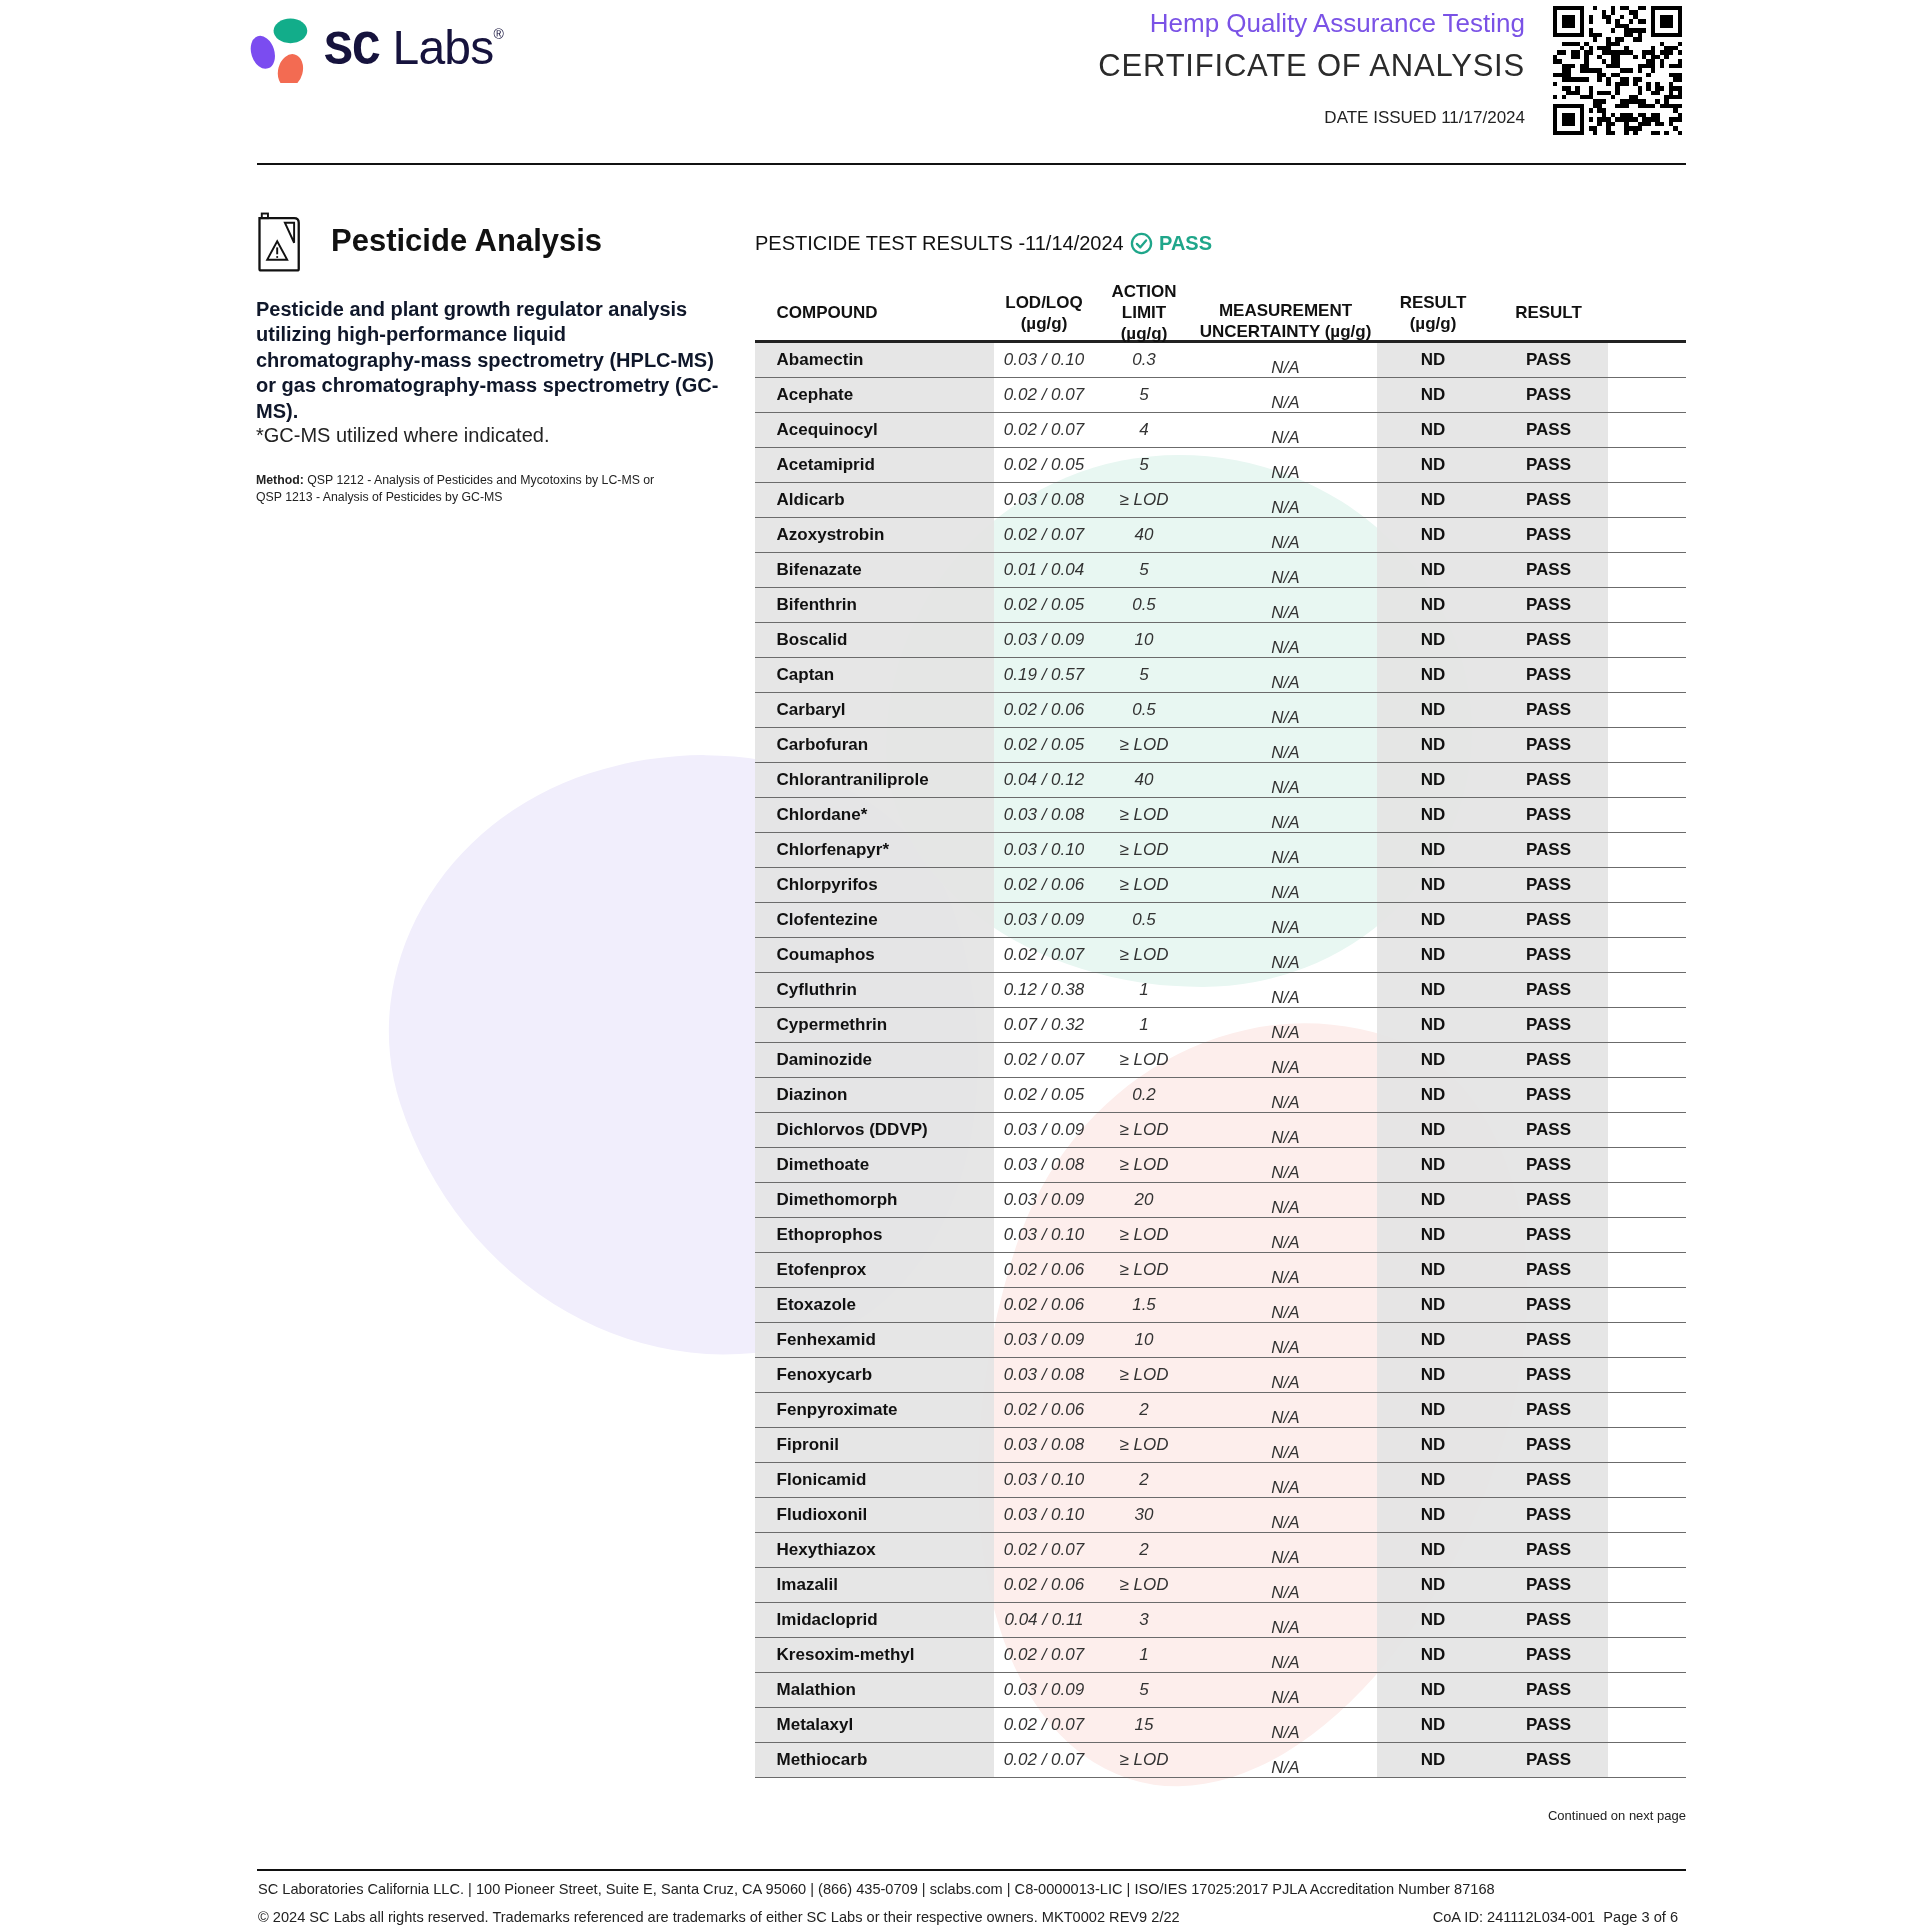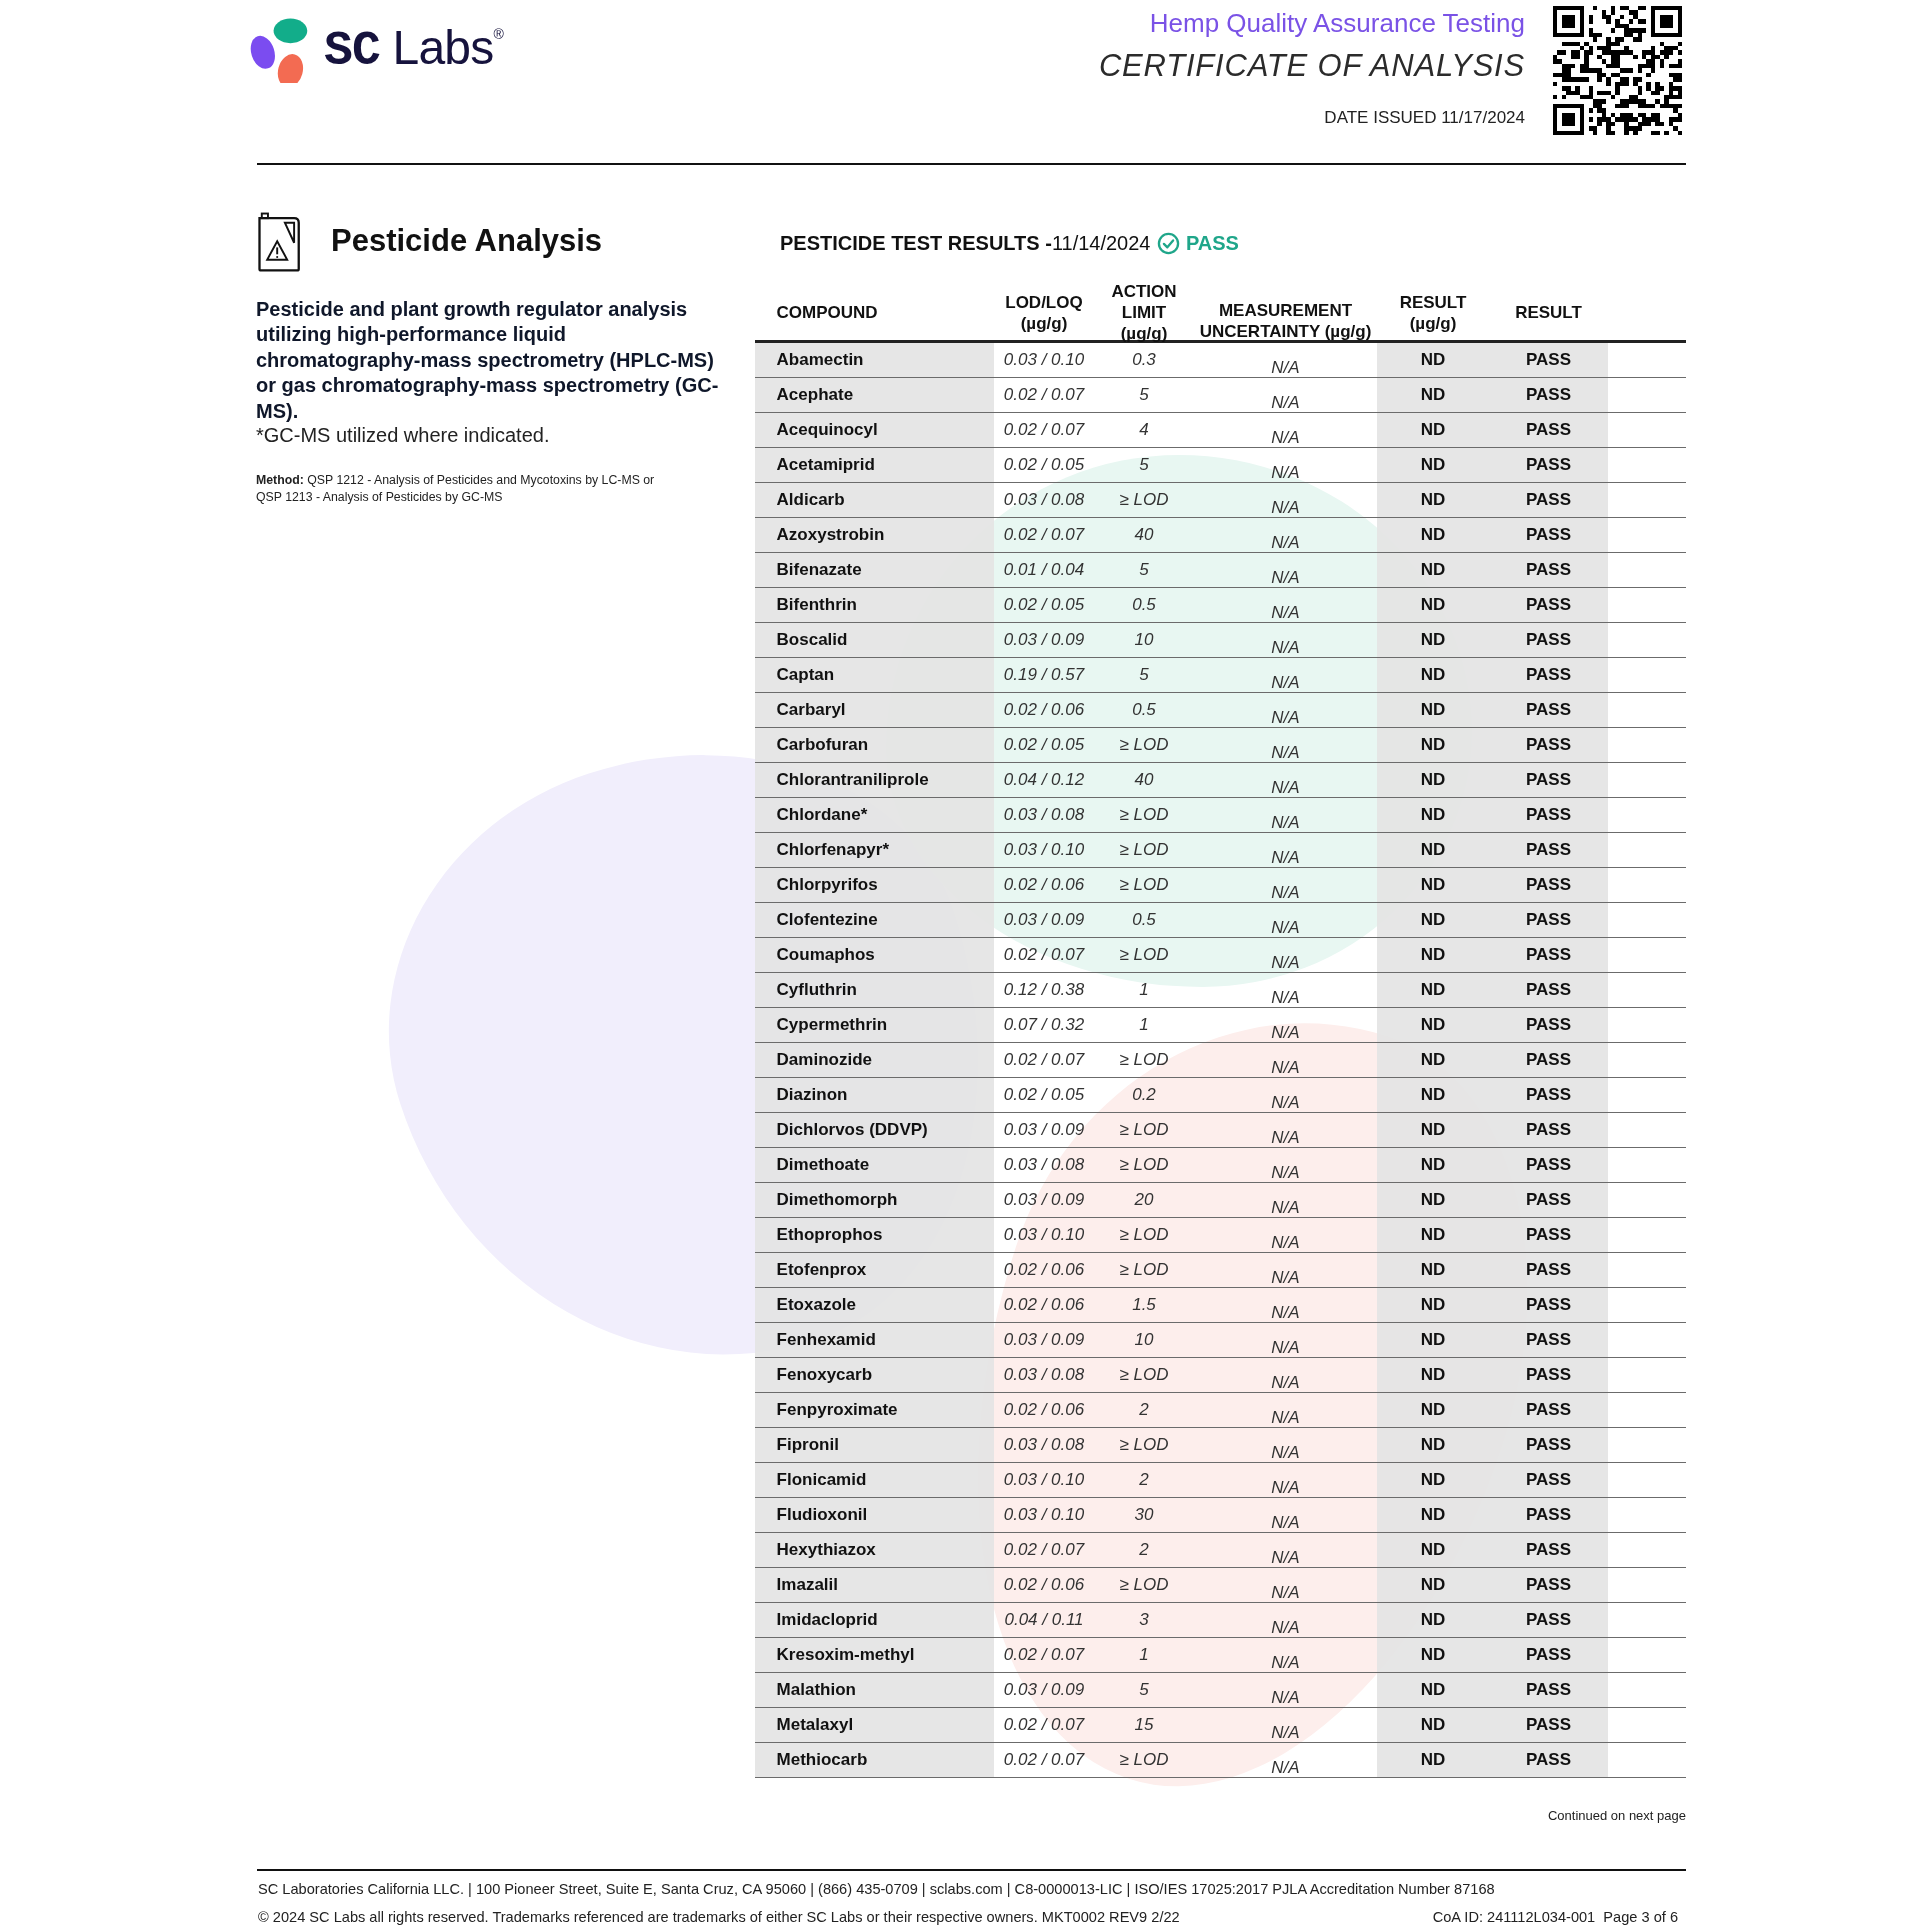--- a/index.html
+++ b/index.html
@@ -14,36 +14,36 @@
                  border-radius:50% 50% 46% 54% / 55% 52% 48% 45%; }
   .blob-red    { left:979px; top:1009px; width:524px; height:786px; background:#fdeeec;
                  border-radius:55% 45% 48% 52% / 40% 45% 55% 60%; transform:rotate(18deg); }
 
   
   .logo { left:247px; top:14px; width:277px; height:69px; }
   .logo-text { left:324px; top:20px; font-size:48px; color:#16133d; letter-spacing:-0.8px; }
   .logo-text b { font-weight:700;font-family:Liberation Mono, monospace; }
   .logo-text .reg { font-size:14px; vertical-align:top; position:relative; top:6.2px; }
   .hdr-sub { right:401px; top:7.7px; font-size:26px; color:#7a52e6; text-align:right; white-space:nowrap; }
-  .hdr-title { right:401px; top:48px; font-size:31px; color:#2b2b2b; letter-spacing:0.8px; white-space:nowrap;font-style:italic; }
+  .hdr-title { right:401px; top:48px; font-size:31px; color:#2b2b2b; letter-spacing:0.8px; white-space:nowrap; }
   .hdr-date { right:401px; top:108px; font-size:17px; color:#222; white-space:nowrap; }
   .qr { left:1553px; top:6.2px; width:129px; height:129px; }
   .hr-top { left:257px; top:163px; width:1429px; height:2.3px; background:#111; }
 
   
   .pest-icon { left:257px; top:212px; width:45px; height:60px; }
   .pest-title { left:331px; top:223px; font-size:31px; font-weight:700; color:#111; }
   .desc { left:256px; top:297px; width:478px; font-size:20px; line-height:25.4px; color:#0f172a;font-weight:bold; }
   .note { left:256px; top:424px; font-size:20px; color:#222; }
   .method { left:256px; top:472px; width:401px; font-size:12.3px; line-height:17px; color:#222; }
   .method b { font-weight:700; }
 
   
   .res-head { left:755px; top:232px; font-size:20px; color:#111; white-space:nowrap; display:flex; align-items:center; }
-  .res-head .lbl { font-weight:700;margin-left:25px; }
+  .res-head .lbl { font-weight:400; }
   .res-head .pass { color:#1fa68a; font-weight:700; margin-left:6.2px; }
   .res-head svg { margin-left:6.2px; }
 
   
   .tbl { left:755px; top:285px; width:931px; }
   .thead { display:flex; height:55px; align-items:center; border-bottom:3.1px solid #222; font-weight:700; font-size:17px; color:#111; }
   .thead div { text-align:center; line-height:21px; }
   .c1 { width:239px; } .c2 { width:100px; } .c3 { width:100px; } .c4 { width:183px;margin-top:16px; } .c5 { width:112px;text-align:center; } .c6 { width:119px; }
   .thead .c1 { text-align:left; padding-left:21.6px; box-sizing:border-box; }
   .row { display:flex; height:34px; align-items:center; border-bottom:1.5px solid #6b6b6b; font-size:17px; }

